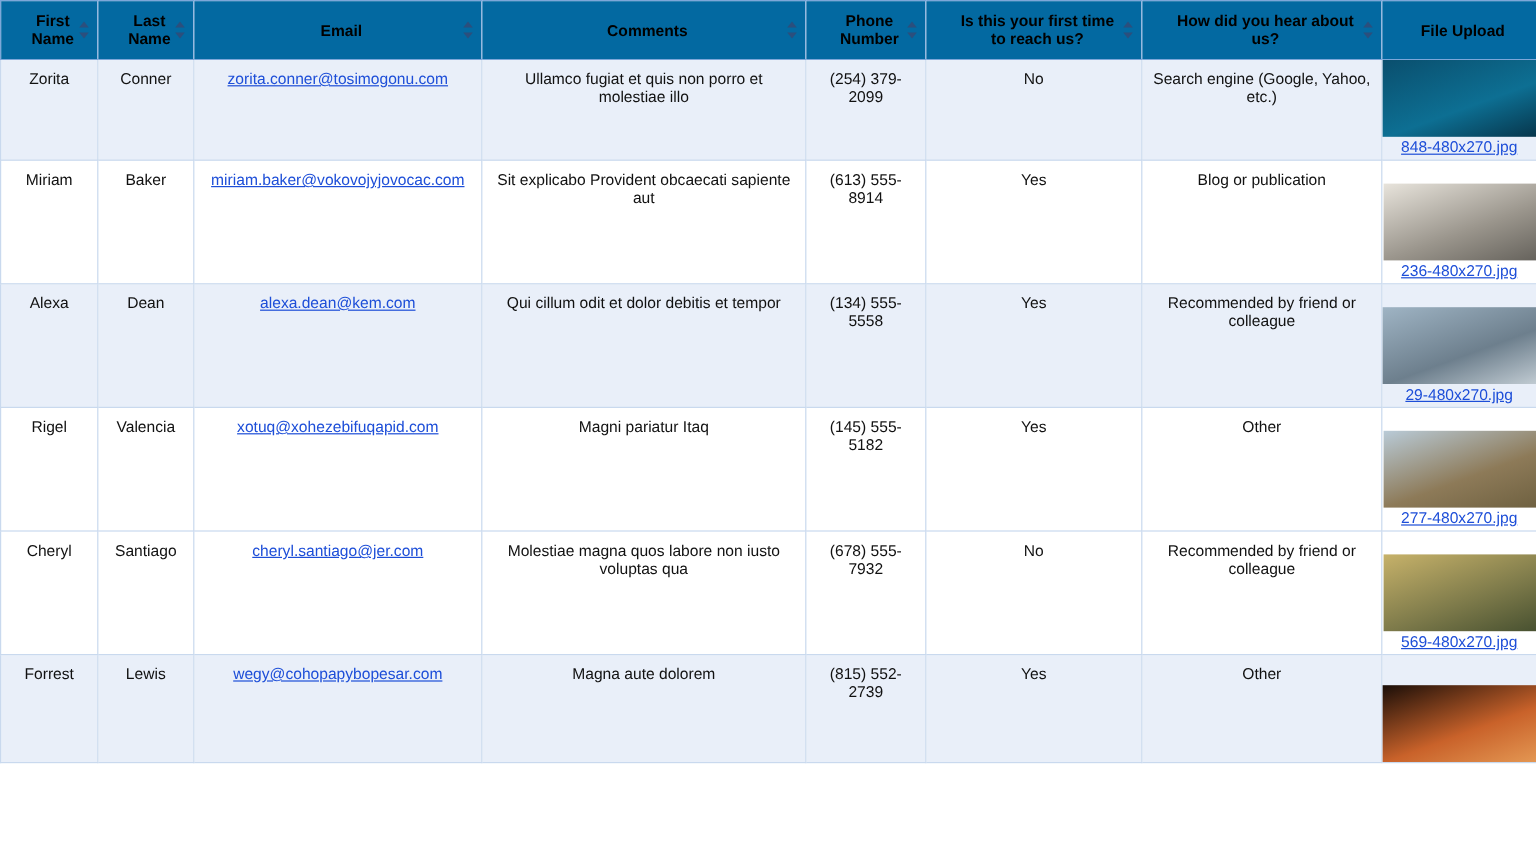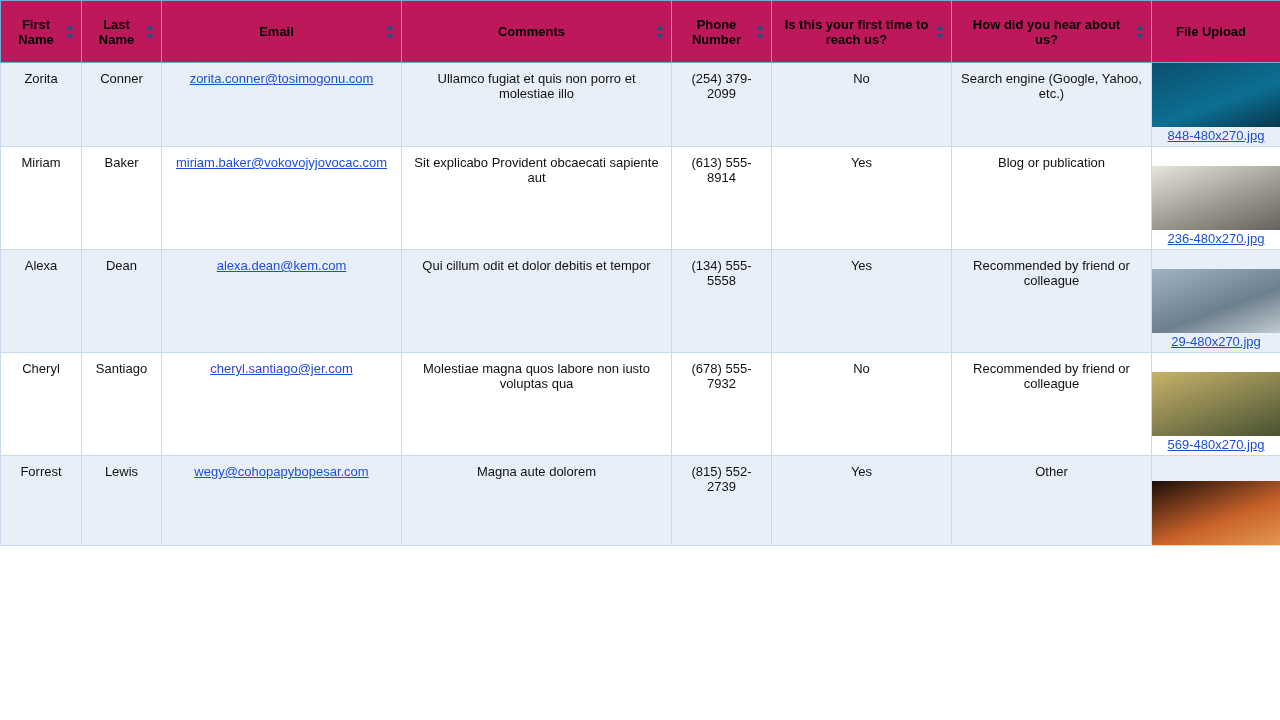--- a/index.html
+++ b/index.html
@@ -13,30 +13,30 @@
     font-family: "Liberation Sans", sans-serif;
   }
   table.data-table {
     border-collapse: collapse;
     width: 1280px;
     table-layout: fixed;
     font-size: 13px;
     color: #111111;
   }
   thead th {
-    background: #be185d;
+    background: #0369a1;
     border: 1px solid #7da7d9;
     color: #000000;
     font-size: 13px;
     font-weight: bold;
     text-align: center;
-    padding: 6px 18px 6px 8px;
+    padding: 6px 18px 6px 24px;
     vertical-align: middle;
     position: relative;
-    height: 62px;
+    height: 49px;
     line-height: 15px;
     cursor: pointer;
     user-select: none;
   }
   thead th .sorter {
     position: absolute;
     right: 6px;
     top: 50%;
     transform: translateY(-50%);
     width: 9px;
@@ -64,21 +64,21 @@
     border: 1px solid #c9d9ee;
     padding: 8px 8px;
     vertical-align: top;
     text-align: center;
     font-size: 13px;
     line-height: 15px;
     color: #111111;
     overflow: hidden;
   }
   tbody tr.odd td { background: #e9eff9; }
-  tbody tr.even td { background: #ffffff; }
+  tbody tr.even td { background: #ffffff; border-radius: 18px; }
   td.name-cell { text-align: center; }
   td a.link {
     color: #1d4ed8;
     text-decoration: underline;
     word-break: break-all;
     font-size: 13px;
   }
   td.file-cell {
     padding: 0;
     vertical-align: bottom;
@@ -222,20 +222,35 @@
         <td>Yes</td>
         <td>Recommended by friend or colleague</td>
         <td class="file-cell">
           <div class="file-wrap">
             <div class="thumb" style="background: linear-gradient(160deg, rgb(159, 180, 196) 0%, rgb(109, 127, 141) 55%, rgb(207, 216, 222) 100%);"></div>
             <a class="link file-name" href="#">29-480x270.jpg</a>
           </div>
         </td>
       </tr>
       <tr class="even" style="height: 103px;">
+        <td class="name-cell">Rigel</td>
+        <td class="name-cell">Valencia</td>
+        <td><a class="link" href="#">xotuq@xohezebifuqapid.com</a></td>
+        <td>Magni pariatur Itaq</td>
+        <td>(145) 555-5182</td>
+        <td>Yes</td>
+        <td>Other</td>
+        <td class="file-cell">
+          <div class="file-wrap">
+            <div class="thumb" style="background: linear-gradient(160deg, rgb(185, 203, 216) 0%, rgb(141, 122, 88) 55%, rgb(106, 93, 61) 100%);"></div>
+            <a class="link file-name" href="#">277-480x270.jpg</a>
+          </div>
+        </td>
+      </tr>
+      <tr class="even" style="height: 103px;">
         <td class="name-cell">Cheryl</td>
         <td class="name-cell">Santiago</td>
         <td><a class="link" href="#">cheryl.santiago@jer.com</a></td>
         <td>Molestiae magna quos labore non iusto voluptas qua</td>
         <td>(678) 555-7932</td>
         <td>No</td>
         <td>Recommended by friend or colleague</td>
         <td class="file-cell">
           <div class="file-wrap">
             <div class="thumb" style="background: linear-gradient(160deg, rgb(199, 178, 106) 0%, rgb(125, 122, 74) 55%, rgb(63, 74, 44) 100%);"></div>

